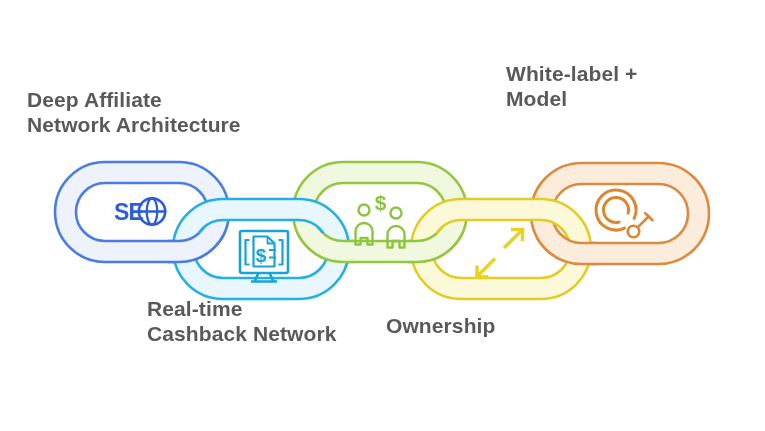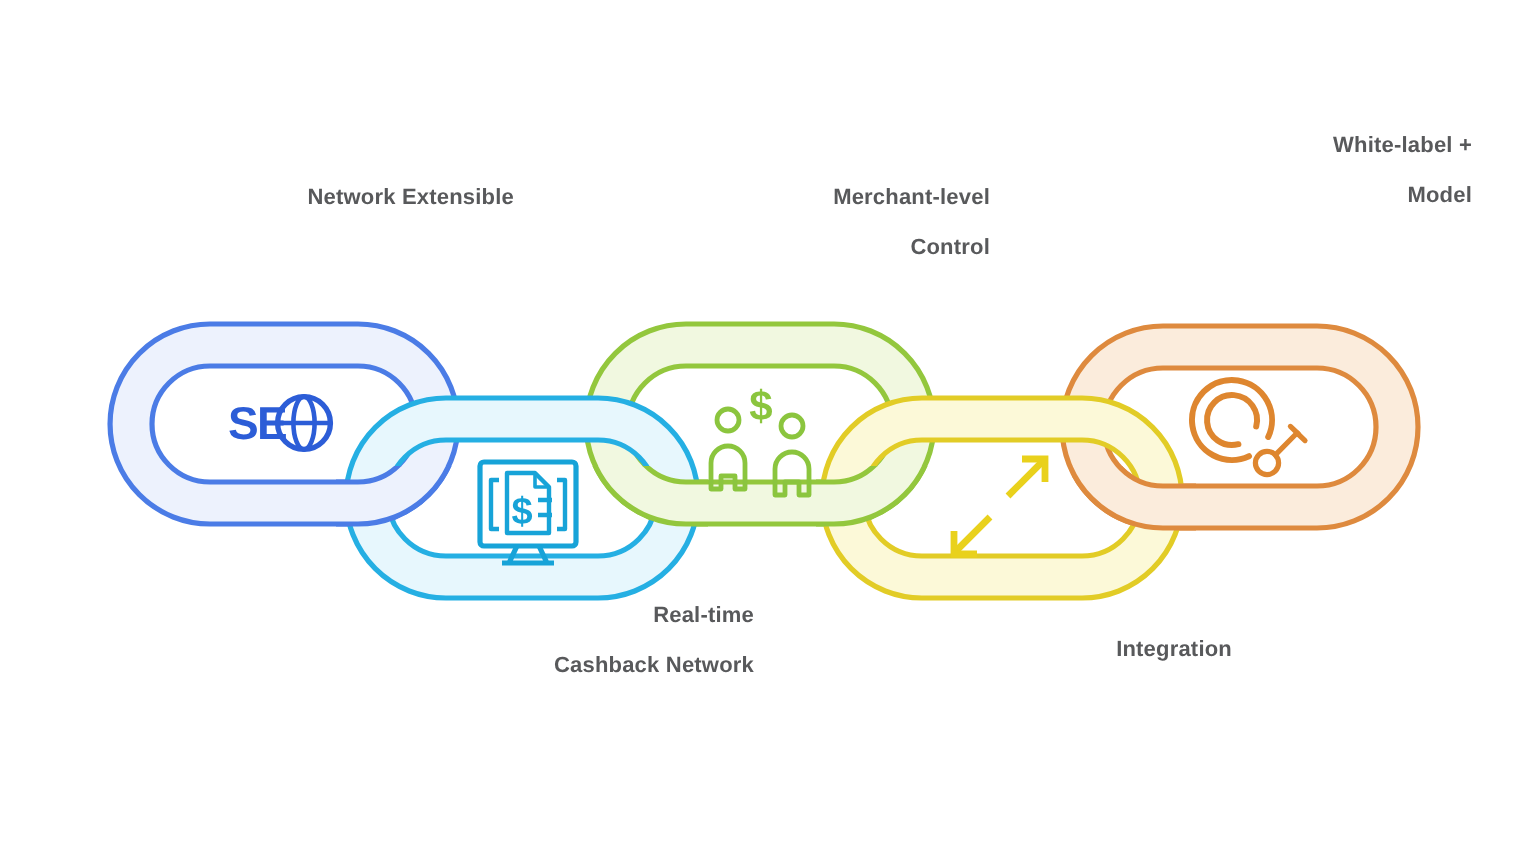--- a/index.html
+++ b/index.html
@@ -9,23 +9,23 @@
     width: 765px; height: 431px;
     background: var(--bg-color);
     font-family: "Liberation Sans", sans-serif;
     overflow: hidden;
   }
   .stage { position: relative; width: 765px; height: 431px; }
   .stage svg { position: absolute; left: 0; top: 0; }
   .label {
     position: absolute;
     width: 230px;
-    text-align: right;
+    text-align: left;
     color: var(--text-color);
-    font-size: 11px;
+    font-size: 21px;
     line-height: 25px;
     font-weight: 700;
     letter-spacing: 0.1px;
   }
   svg text { font-family: "Liberation Sans", sans-serif; }
 </style>
 </head>
 <body>
 
 <div class="stage">
@@ -111,35 +111,32 @@
       <path d="M624.5,228.1 A20,20 0 1 1 634.1,218.5" stroke-width="3"></path>
       <path d="M619.2,222.1 A12.5,12.5 0 1 1 628.1,213.2" stroke-width="3"></path>
       <circle cx="633.5" cy="231.5" r="5.8" stroke-width="2.6"></circle>
       <path d="M637.7,227.4 L648.5,216.5" stroke-width="2.6"></path>
       <path d="M648.5,216.5 L652.5,220.3" stroke-width="2.6"></path>
       <path d="M645.2,213.2 L649.2,217" stroke-width="2.6"></path>
     </g>
   </svg>
 
   <div class="label" style="left:27px; top:87px;">
-    <div>Network Extensible</div>
+    <div>Deep Affiliate</div>
+    <div>Network Architecture</div>
   </div>
 
-  <div class="label" style="left:265px; top:87px;">
-    <div>Merchant-level</div>
-    <div>Control</div>
-  </div>
 
   <div class="label" style="left:506px; top:61px;">
     <div>White-label +</div>
     <div>Model</div>
   </div>
 
   <div class="label" style="left:147px; top:296px;">
     <div>Real-time</div>
     <div>Cashback Network</div>
   </div>
 
   <div class="label" style="left:386px; top:313px;">
-    <div>Integration</div>
+    <div>Ownership</div>
   </div>
 
 </div>
 
 </body></html>

